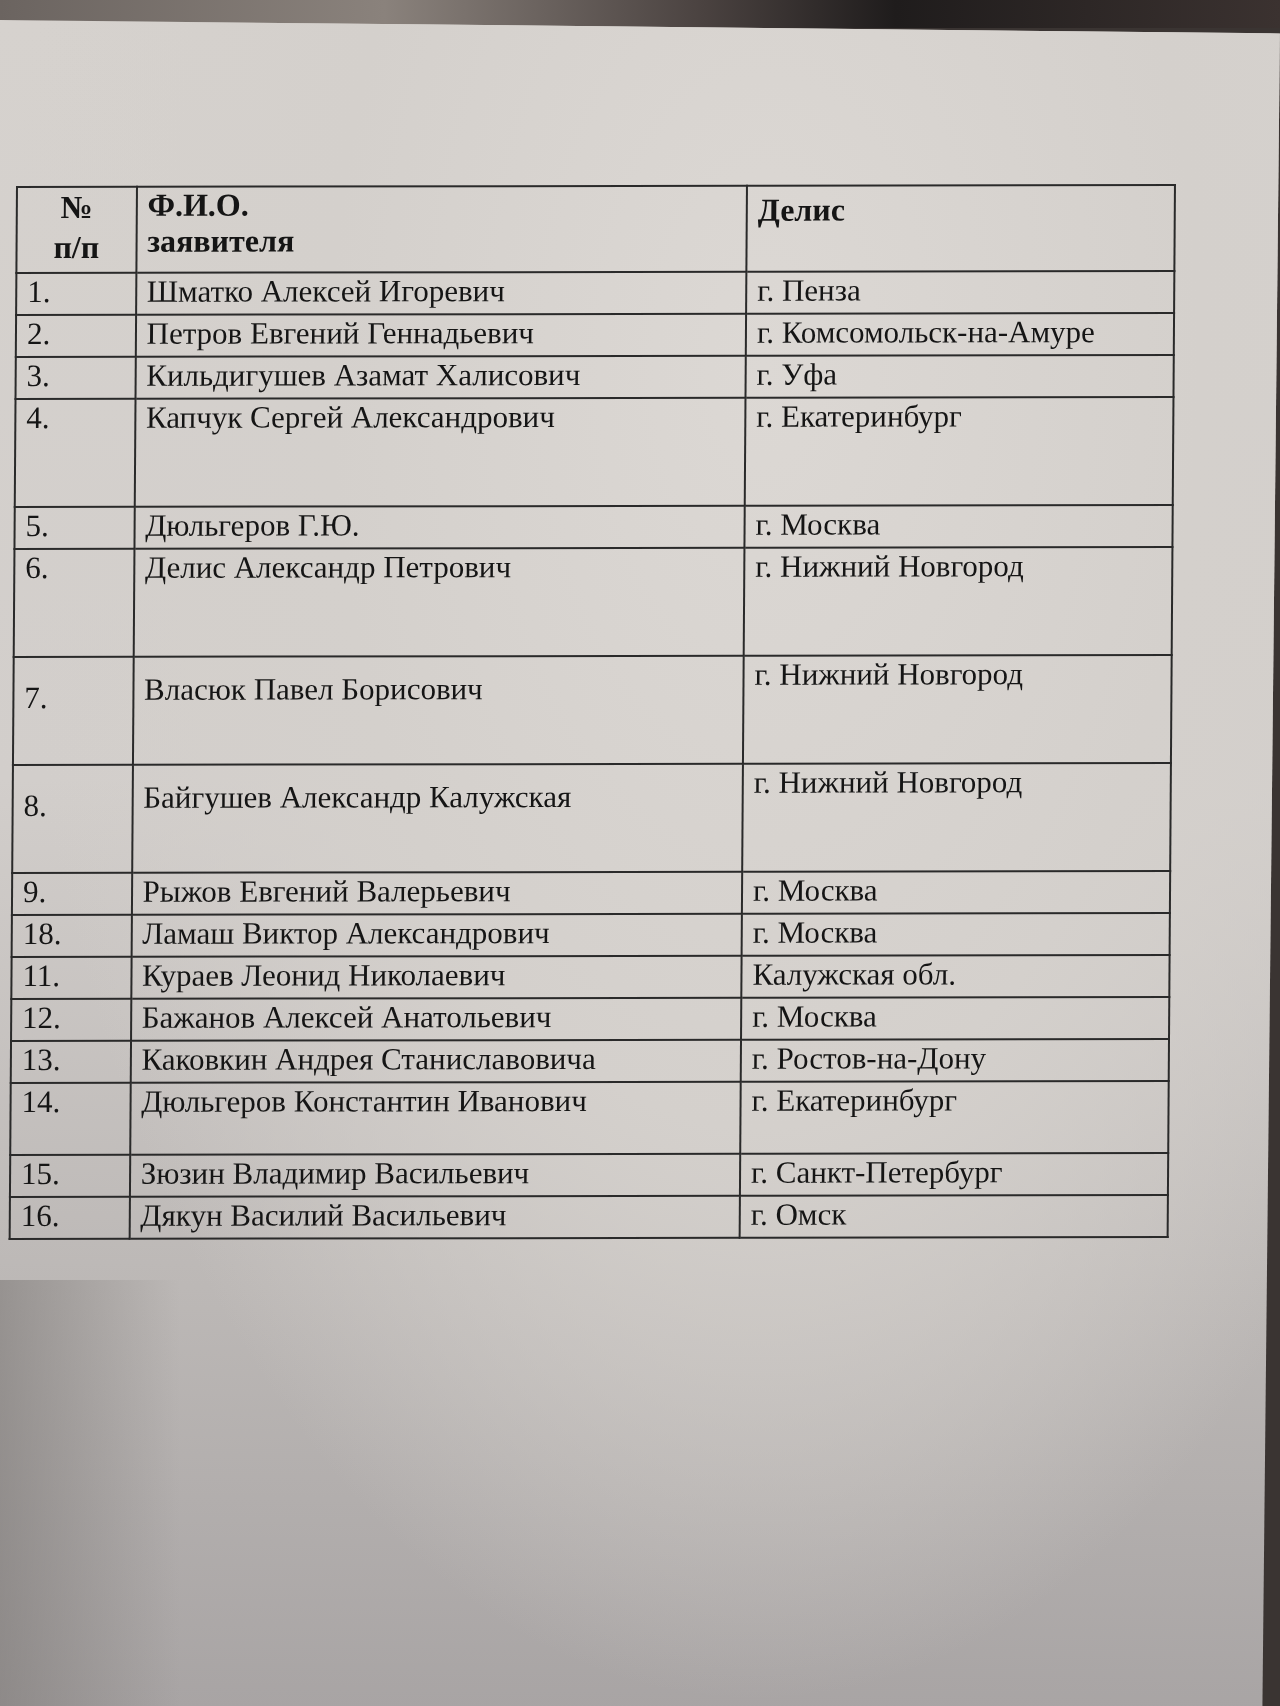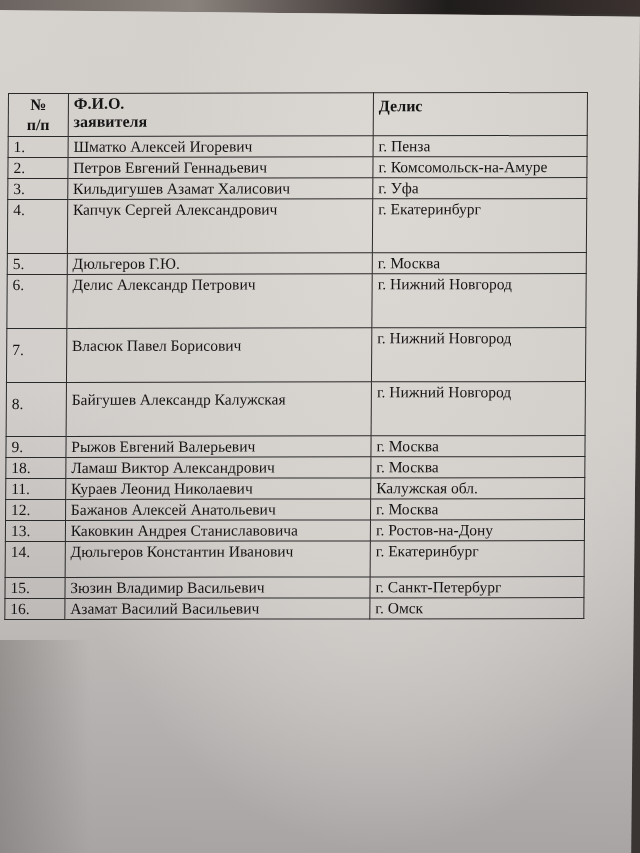--- a/index.html
+++ b/index.html
@@ -136,17 +136,17 @@
       <td class="c-name">Дюльгеров Константин Иванович</td>
       <td class="c-region">г. Екатеринбург</td>
     </tr>
     <tr>
       <td class="c-num">15.</td>
       <td class="c-name">Зюзин Владимир Васильевич</td>
       <td class="c-region">г. Санкт-Петербург</td>
     </tr>
     <tr>
       <td class="c-num">16.</td>
-      <td class="c-name">Азамат Василий Васильевич</td>
+      <td class="c-name">Дякун Василий Васильевич</td>
       <td class="c-region">г. Омск</td>
     </tr>
   </tbody>
 </table>
 
 </body></html>

